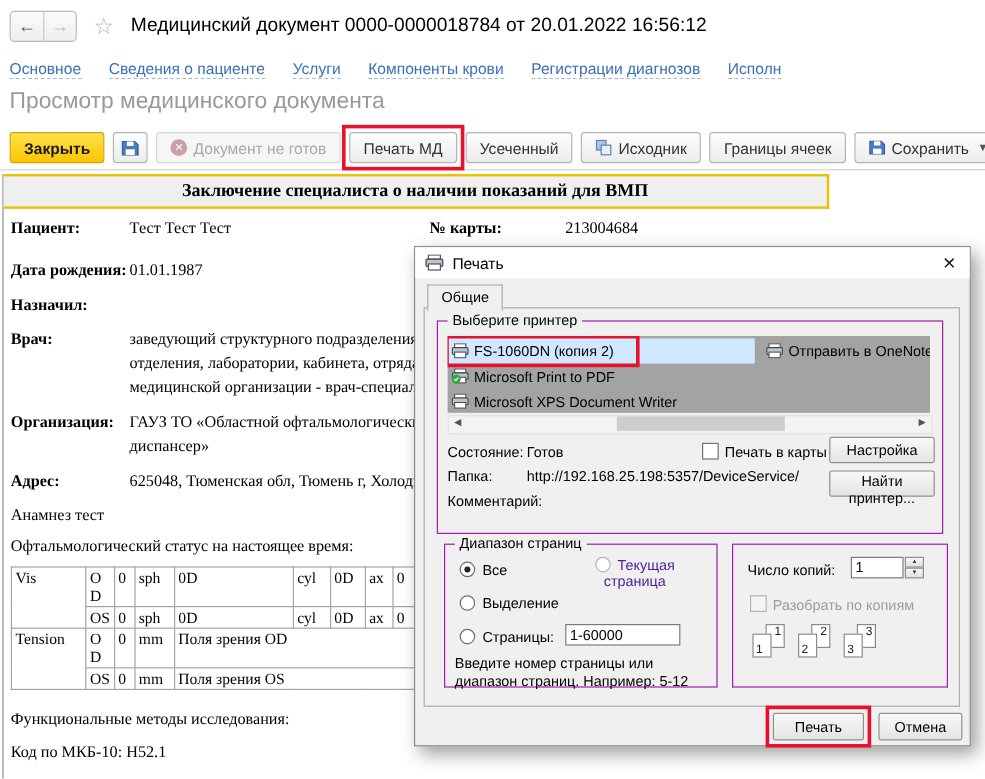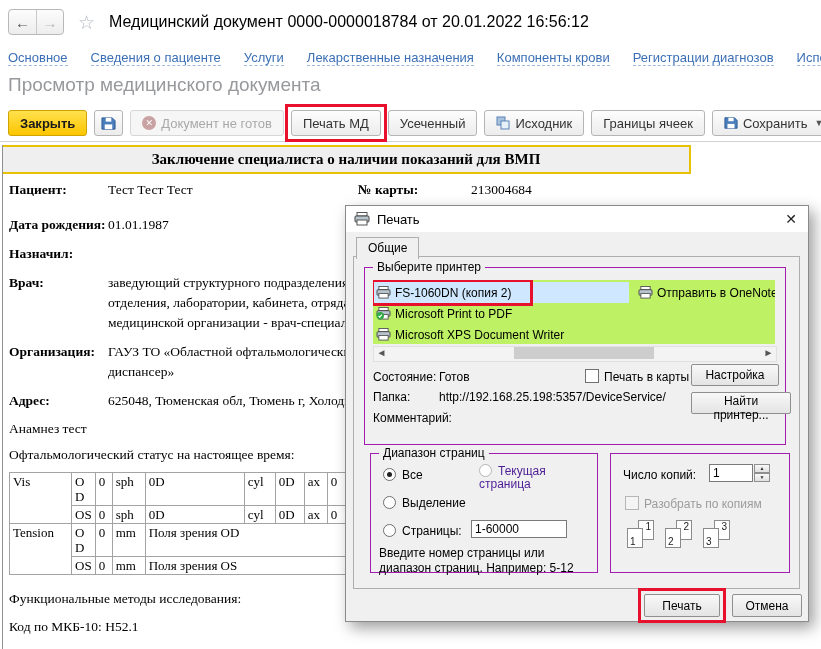--- a/index.html
+++ b/index.html
@@ -60,60 +60,60 @@
   
   .dialog{position:absolute;left:345px;top:205px;width:462px;height:415px;background:#f0f0f0;
           border:1px solid #8a8a8a;box-shadow:5px 6px 14px rgba(0,0,0,.38);font-size:12px;color:#000;}
   .dlg-title{position:absolute;left:0;top:0;right:0;height:26px;background:#fff;display:flex;align-items:center;padding-left:8px;gap:7px;font-size:13px;}
   .dlg-close{position:absolute;right:0;top:0;width:34px;height:26px;border:none;background:transparent;font-size:14px;color:#222;cursor:pointer;}
   .dlg-tab{position:absolute;left:10px;top:31px;padding:3px 11px 4px;background:#f0f0f0;border:1px solid #aeaeae;border-bottom:none;z-index:2;cursor:pointer;}
   .dlg-pane{position:absolute;left:7px;top:50px;width:445px;height:331px;border:1px solid #aeaeae;background:#f0f0f0;}
   .grp{position:absolute;border:1px solid #a21caf;border-radius:0;}
   .grp>.leg{position:absolute;top:-8px;left:8px;background:#f0f0f0;padding:0 4px;font-size:12px;}
   .g1{left:10px;top:10px;width:420px;height:176px;}
-  .plist{position:absolute;left:8px;top:12px;width:402px;height:64px;background:#bef264;overflow:hidden;}
+  .plist{position:absolute;left:8px;top:12px;width:402px;height:64px;background:#a3a3a3;overflow:hidden;}
   .pitem{position:absolute;height:21px;display:flex;align-items:center;gap:4px;padding-left:3px;font-size:12px;white-space:nowrap;cursor:pointer;}
   .pitem.sel{background:#cfe7ff;width:253px;}
   .hscroll{position:absolute;left:8px;top:78px;width:402px;height:14px;background:#f3f3f3;border:1px solid #e0e0e0;}
   .harrow{position:absolute;top:0;width:15px;height:12px;font-size:10px;line-height:12px;text-align:center;color:#555;cursor:pointer;}
   .harrow.r{right:0;}
   .hthumb{position:absolute;left:140px;top:0;width:140px;height:12px;background:#cdcdcd;cursor:pointer;}
   .ilabel{position:absolute;font-size:12px;}
   .ivalue{position:absolute;font-size:12px;white-space:nowrap;}
   .win-btn{position:absolute;background:linear-gradient(#f8f8f8,#e4e4e4);border:1px solid #8f8f8f;border-radius:2px;font-size:12px;
            font-family:"Liberation Sans",sans-serif;cursor:pointer;color:#000;}
   .cb{display:inline-block;width:12px;height:12px;background:#fff;border:1px solid #707070;vertical-align:-2px;margin-right:5px;}
   .cb.dis{border-color:#b5b5b5;background:#f4f4f4;}
   .chkrow{position:absolute;font-size:12px;cursor:pointer;}
   .chkrow.dis{color:#9c9c9c;cursor:default;}
   .radio{display:inline-block;width:11px;height:11px;border-radius:50%;background:#fff;border:1px solid #6e6e6e;vertical-align:-2px;margin-right:6px;position:relative;}
   .radio.on::after{content:"";position:absolute;left:3px;top:3px;width:5px;height:5px;border-radius:50%;background:#222;}
   .radio.dis{border-color:#b5b5b5;}
-  .radrow{position:absolute;font-size:12px;cursor:pointer;white-space:nowrap;}
+  .radrow{position:absolute;font-size:12px;cursor:pointer;white-space:nowrap;text-align:center;}
   .radrow.dis{color:#4c1d95;cursor:default;white-space:normal;line-height:13px;}
   .g2{left:16px;top:196px;width:226px;height:118px;}
   .g3{left:256px;top:196px;width:178px;height:118px;}
   .pginput{position:absolute;left:100px;top:66px;width:88px;height:16px;border:1px solid #7a7a7a;font-size:12px;padding:0 3px;font-family:"Liberation Sans",sans-serif;}
   .hint{position:absolute;left:8px;top:92px;width:214px;font-size:12px;line-height:15px;}
   .spinwrap{position:absolute;left:98px;top:10px;display:flex;}
   .spininput{width:36px;height:16px;border:1px solid #7a7a7a;font-size:12px;padding:0 3px;font-family:"Liberation Sans",sans-serif;}
   .spinbtns{display:flex;flex-direction:column;margin-left:1px;}
   .spinbtns button{width:16px;height:9px;font-size:5px;line-height:5px;padding:0;border:1px solid #8f8f8f;background:linear-gradient(#f8f8f8,#e0e0e0);color:#333;cursor:pointer;}
   .collate{position:absolute;left:16px;top:66px;display:flex;gap:11px;}
   .pair{position:relative;width:27px;height:28px;}
   .pg{position:absolute;width:14px;height:18px;background:#fff;border:1px solid #8a8a8a;font-size:10px;color:#222;}
   .pg.back{right:0;top:0;}
   .pg.back span{position:absolute;right:2px;top:0;}
   .pg.front{left:0;bottom:0;}
   .pg.front span{position:absolute;left:2px;bottom:0;}
   .dlgbtn{height:23px;}
   .b-print{left:298px;top:388px;width:76px;}
   .b-cancel{left:386px;top:388px;width:70px;}
   .b-setup{left:326px;top:96px;width:88px;height:22px;}
-  .b-find{left:326px;top:124px;width:100px;height:22px;}
+  .b-find{left:326px;top:124px;width:88px;height:22px;}
 
   
   .annot{position:absolute;border:3px solid #e8112d;pointer-events:none;z-index:6;}
   .an-toolbar{left:-7px;top:-7px;right:-7px;bottom:-7px;}
   .an-printer{left:-2px;top:-3px;width:156px;height:21px;}
   .an-print{left:-7px;top:-7px;right:-7px;bottom:-7px;}
 
   
   .svgico{display:inline-block;vertical-align:middle;line-height:0;}
 </style>
@@ -128,21 +128,20 @@
       <button class="histbtn"><span>→</span></button>
     </div>
     <button class="star">☆</button>
     <span class="wintitle">Медицинский документ 0000-0000018784 от 20.01.2022 16:56:12</span>
   </div>
 
   <div class="navrow">
     <a class="navlink">Основное</a>
     <a class="navlink">Сведения о пациенте</a>
     <a class="navlink">Услуги</a>
-    <a class="navlink">Лекарственные назначения</a>
     <a class="navlink">Компоненты крови</a>
     <a class="navlink">Регистрации диагнозов</a>
     <a class="navlink">Исполн</a>
   </div>
 
   <div class="pagetitle">Просмотр медицинского документа</div>
 
   <div class="toolbar">
     <button class="tb close">Закрыть</button>
     <button class="tb icon-only">

